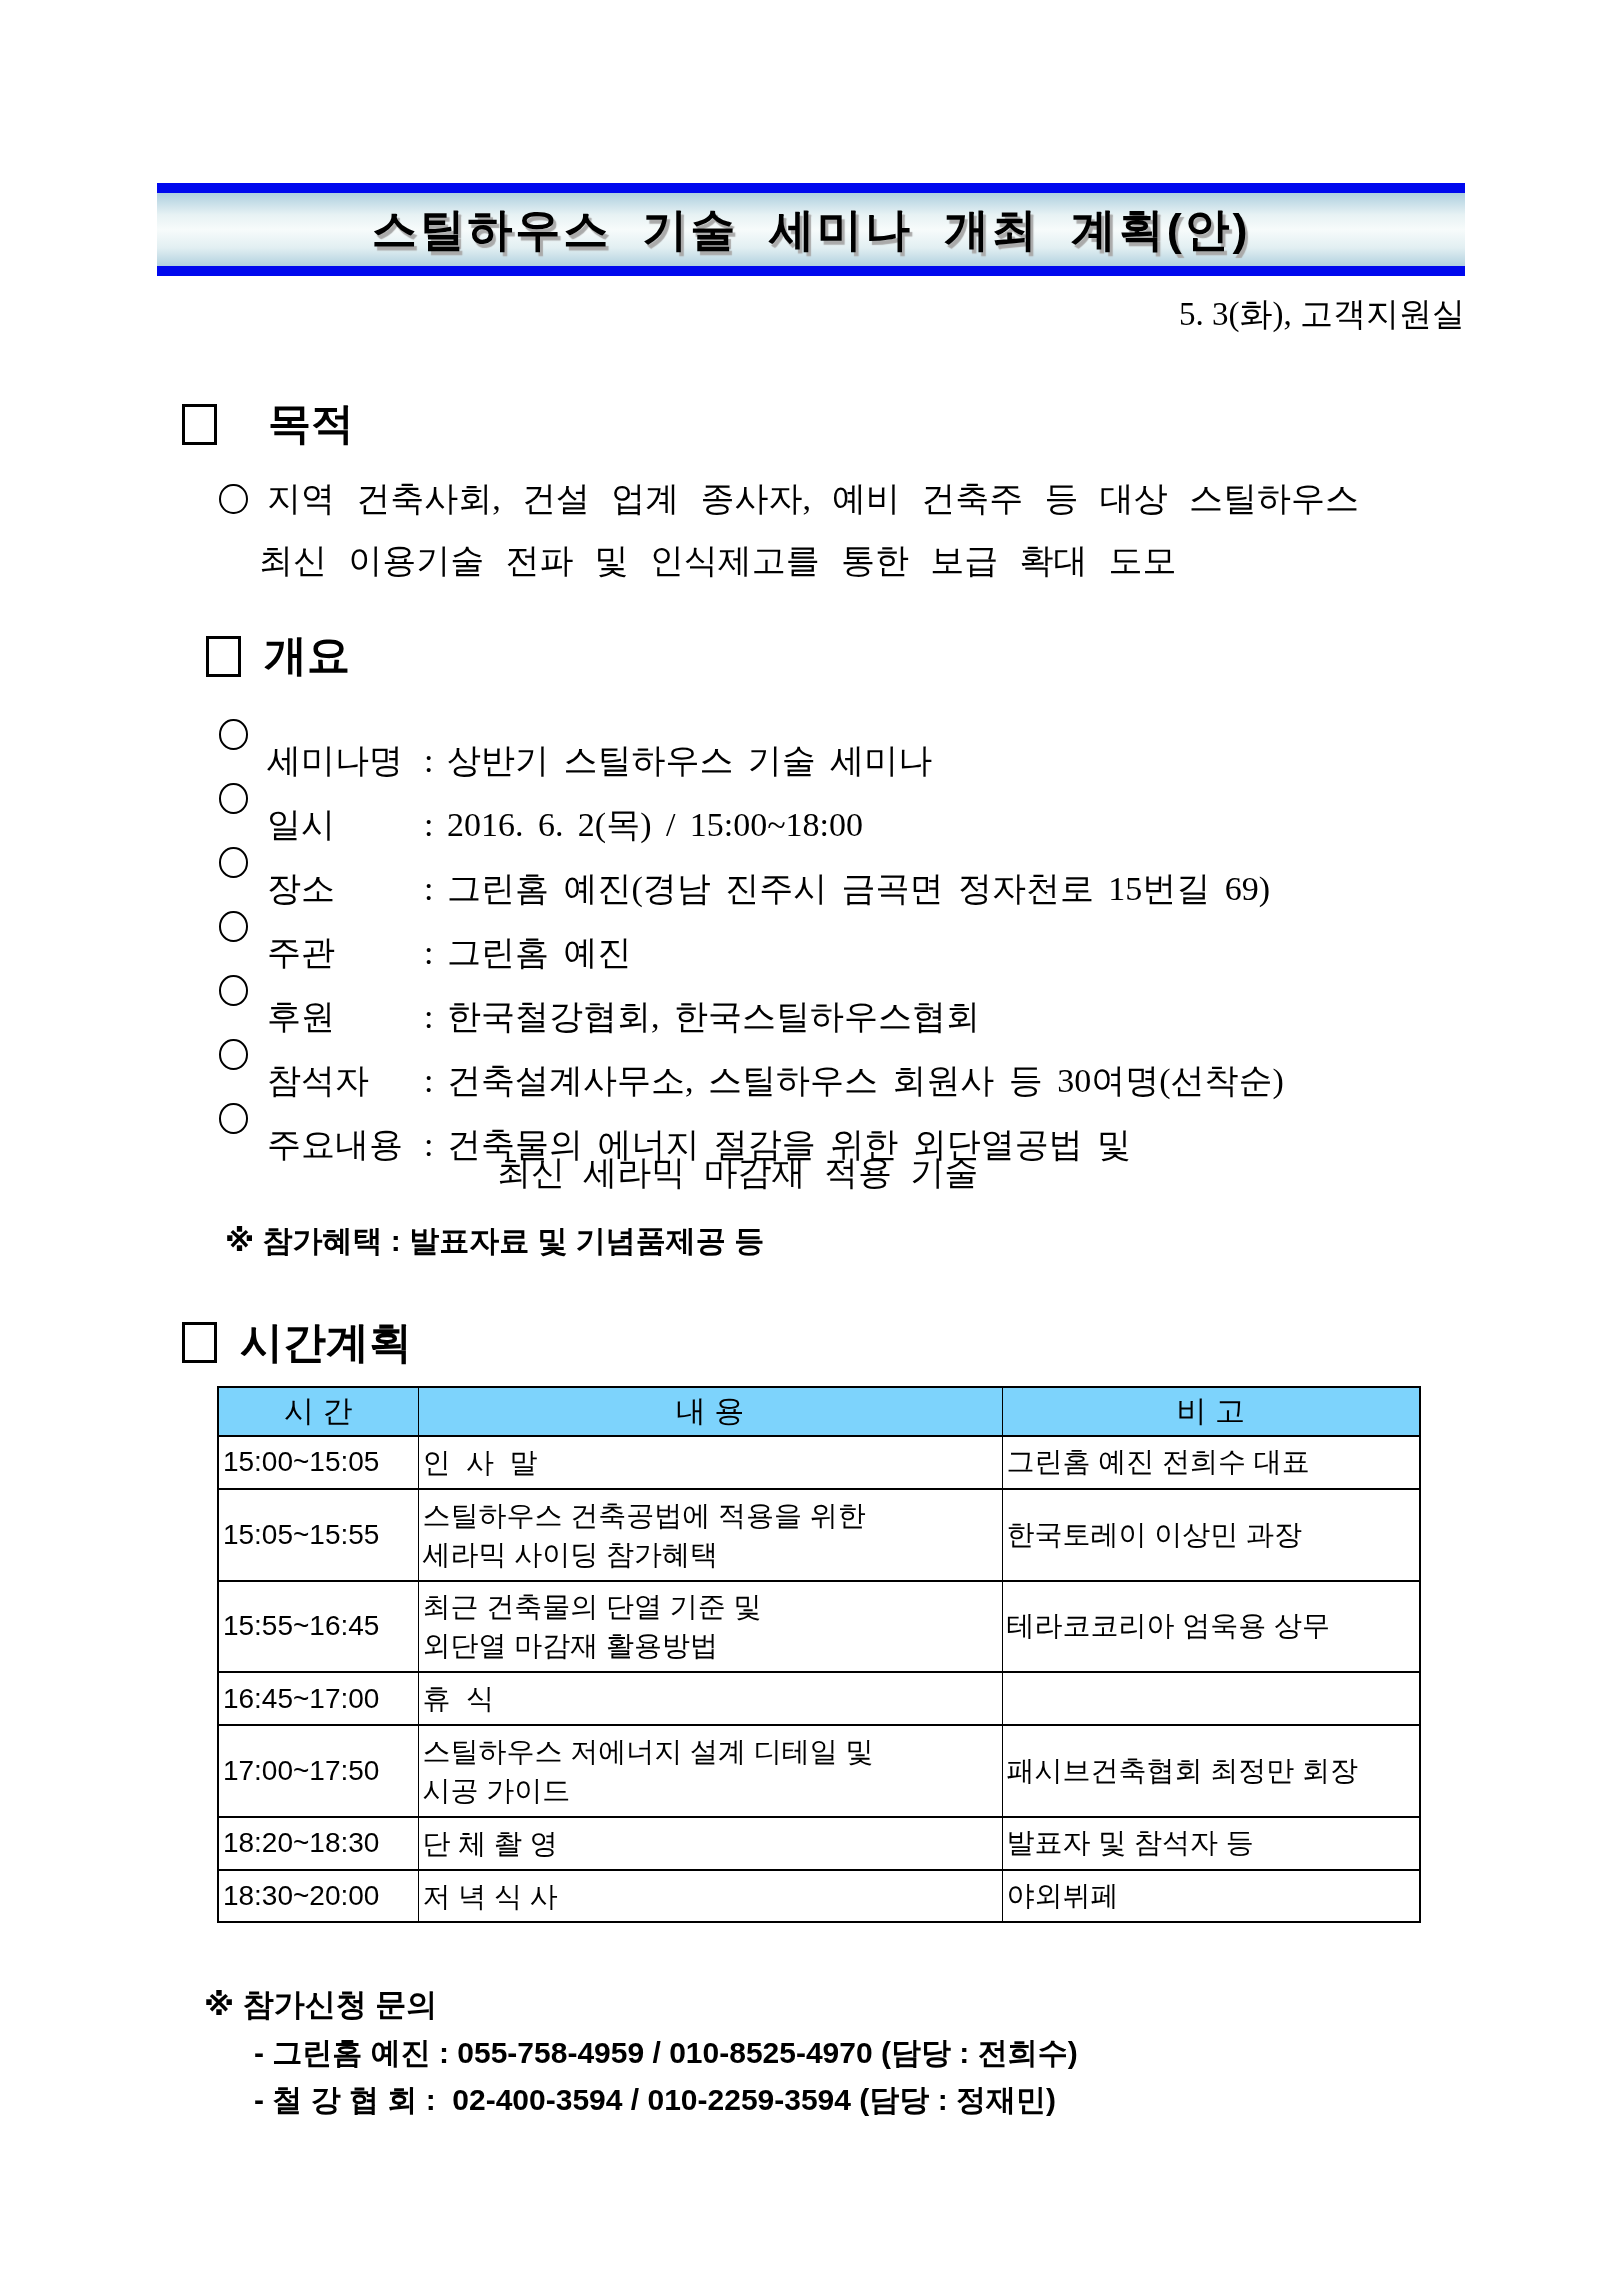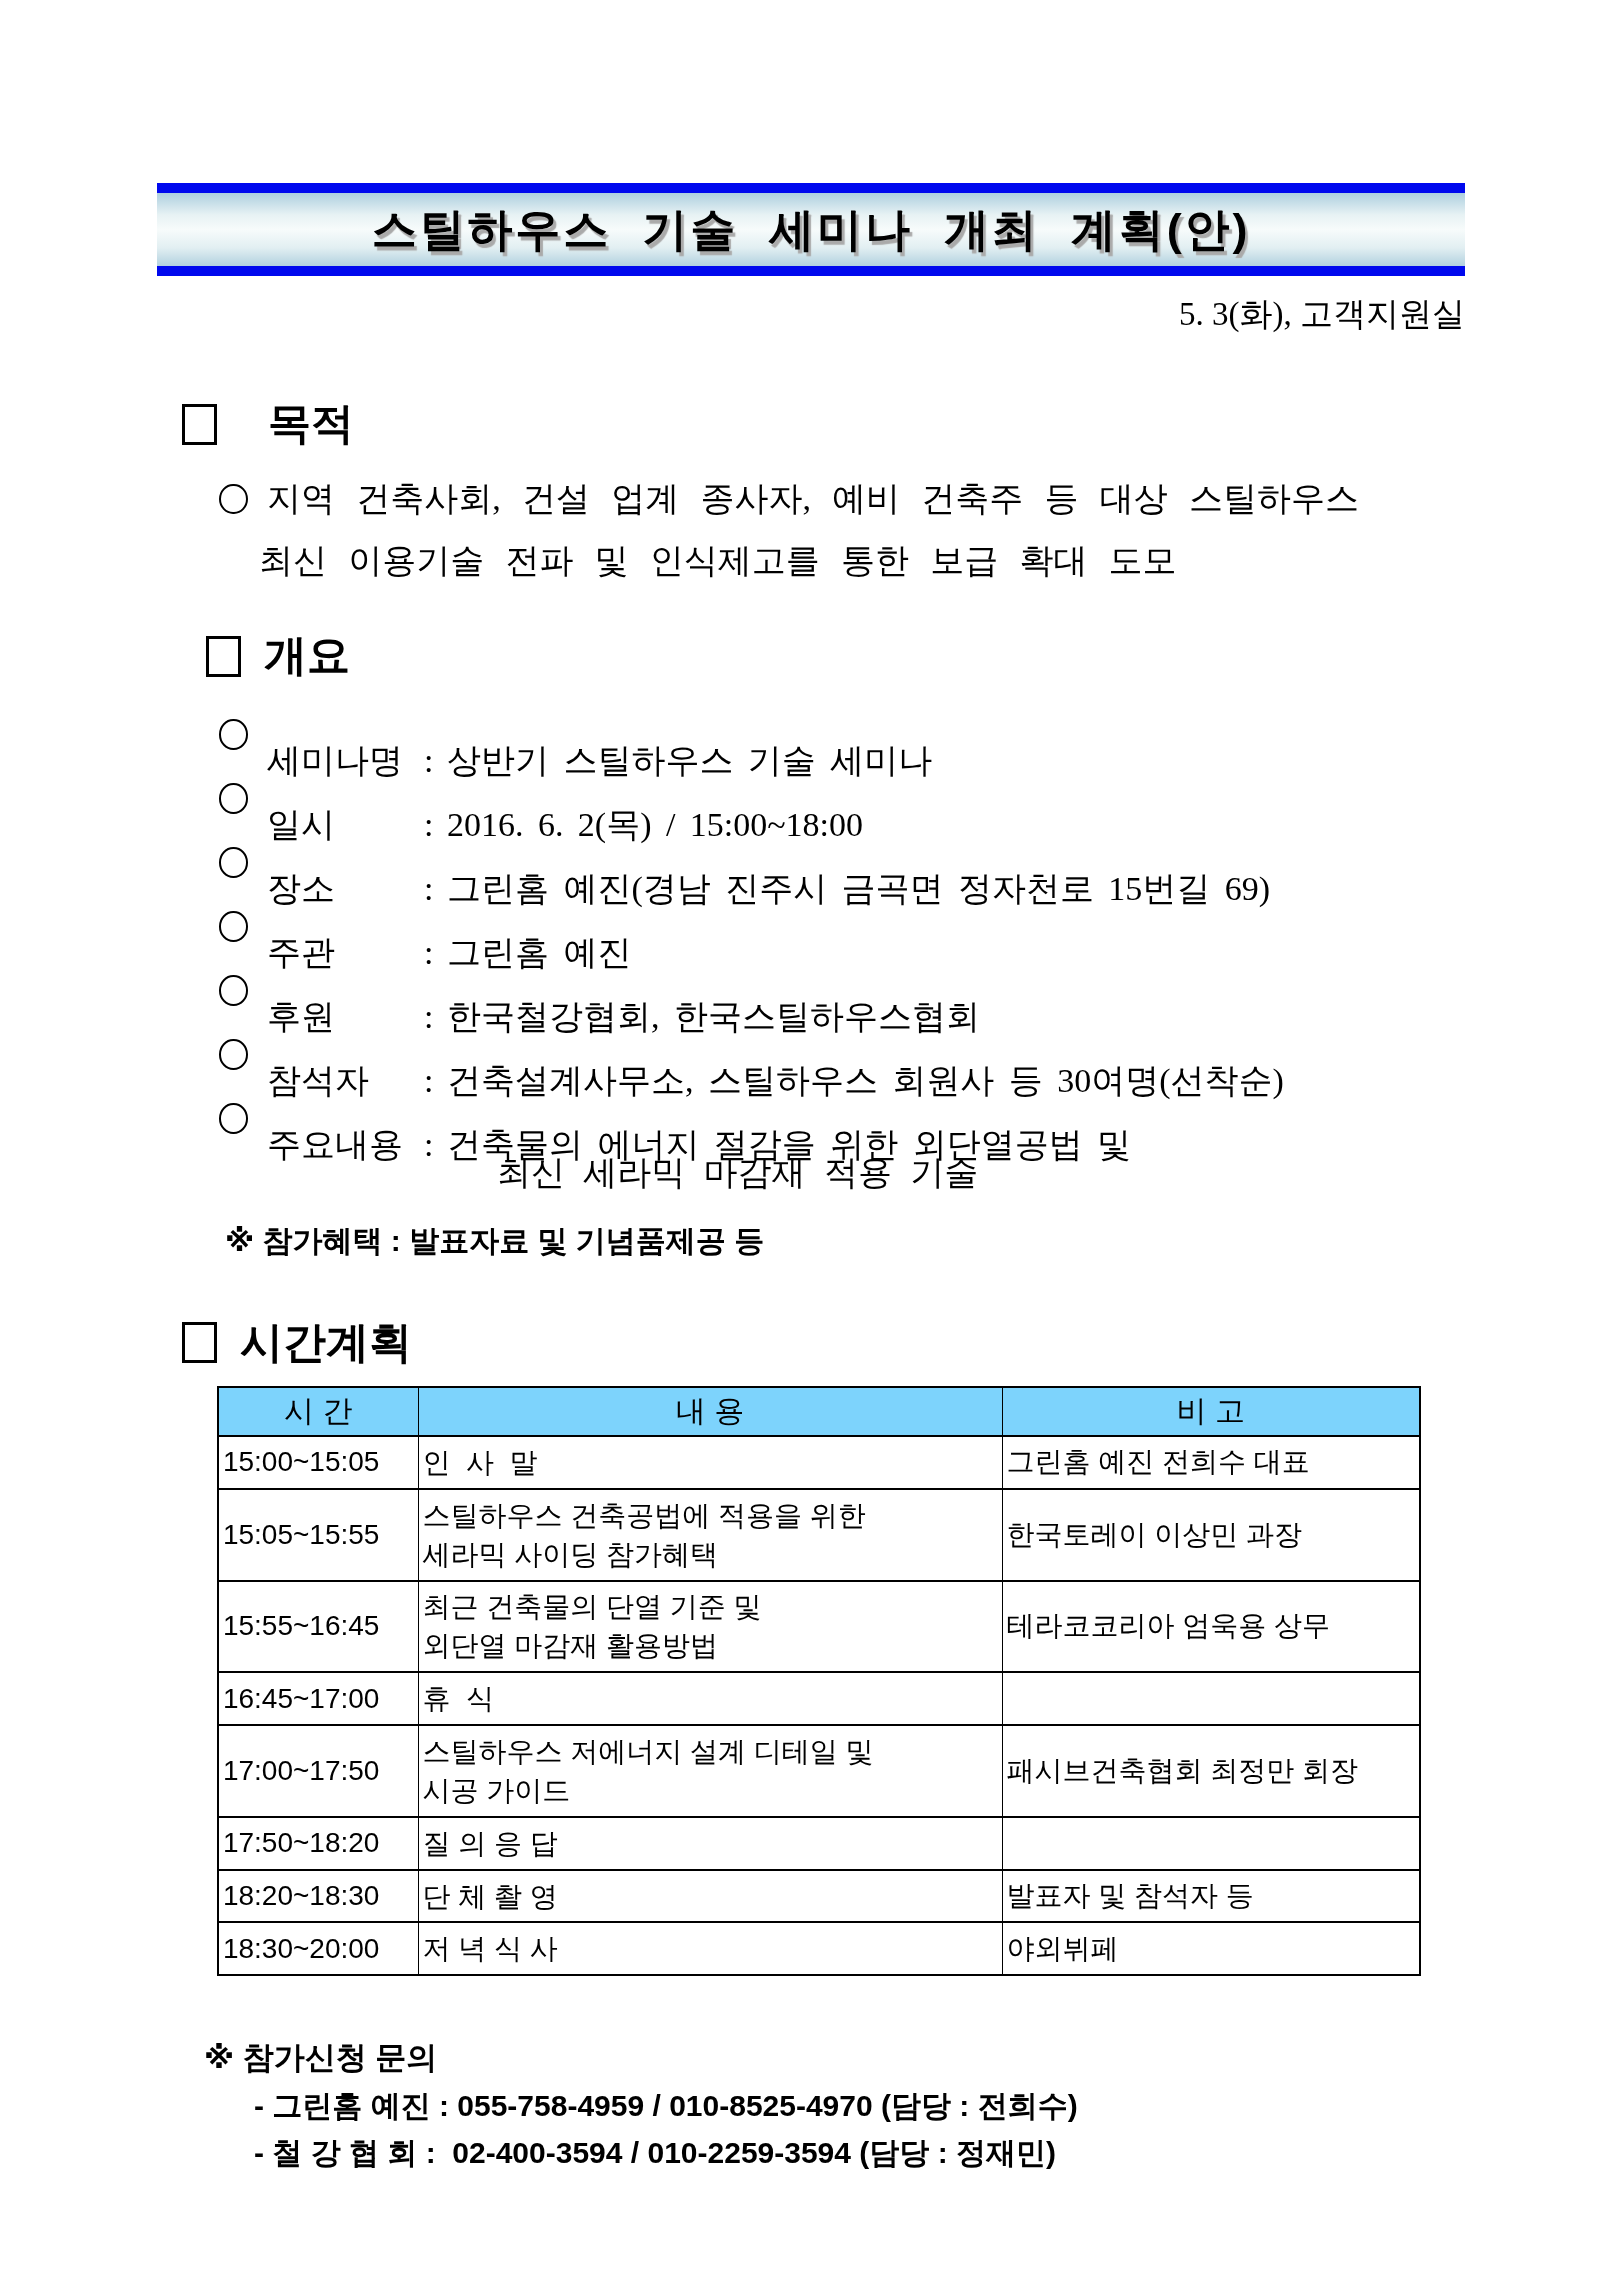--- a/index.html
+++ b/index.html
@@ -229,28 +229,20 @@
         </tr>
         <tr class="double">
           <td class="t-time">17:00~17:50</td>
           <td class="t-content">
               <div>스틸하우스 저에너지 설계 디테일 및</div>
               <div>시공 가이드</div>
             </td>
           <td class="t-remark">패시브건축협회 최정만 회장</td>
         </tr>
         <tr class="single">
-          <td class="t-time">17:50~18:20</td>
-          <td class="t-content">
-              <div>질 의 응 답</div>
-              <div></div>
-            </td>
-          <td class="t-remark"></td>
-        </tr>
-        <tr class="single">
           <td class="t-time">18:20~18:30</td>
           <td class="t-content">
               <div>단 체 촬 영</div>
               <div></div>
             </td>
           <td class="t-remark">발표자 및 참석자 등</td>
         </tr>
         <tr class="single">
           <td class="t-time">18:30~20:00</td>
           <td class="t-content">

